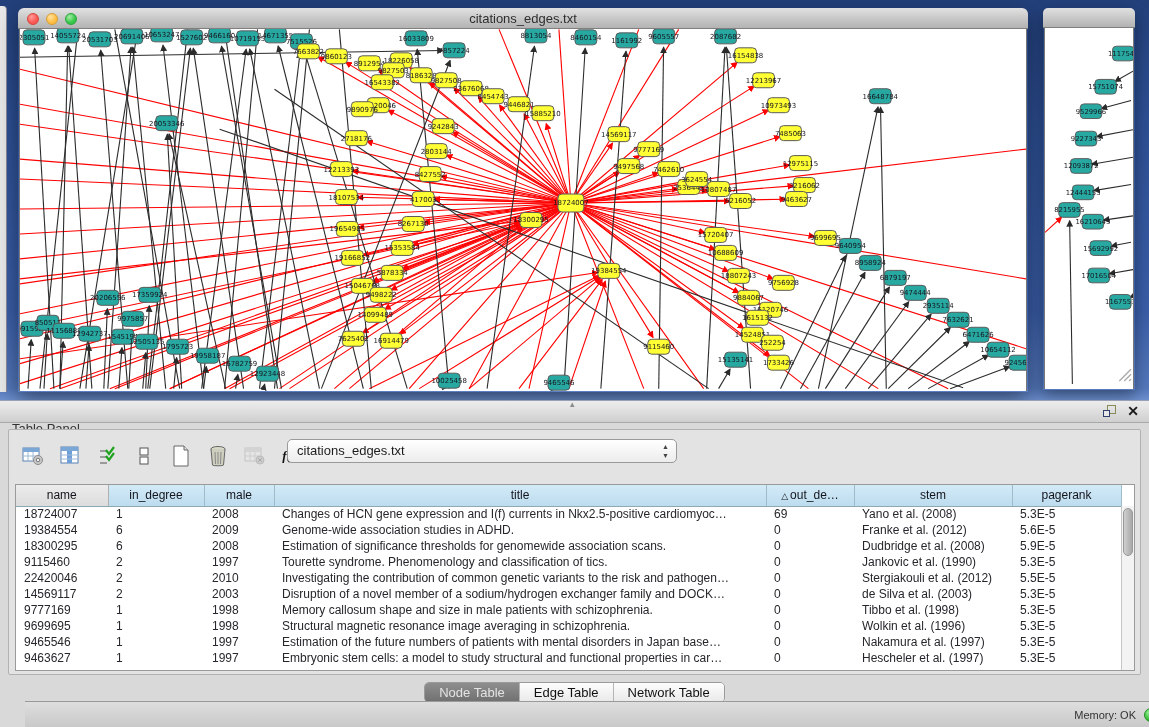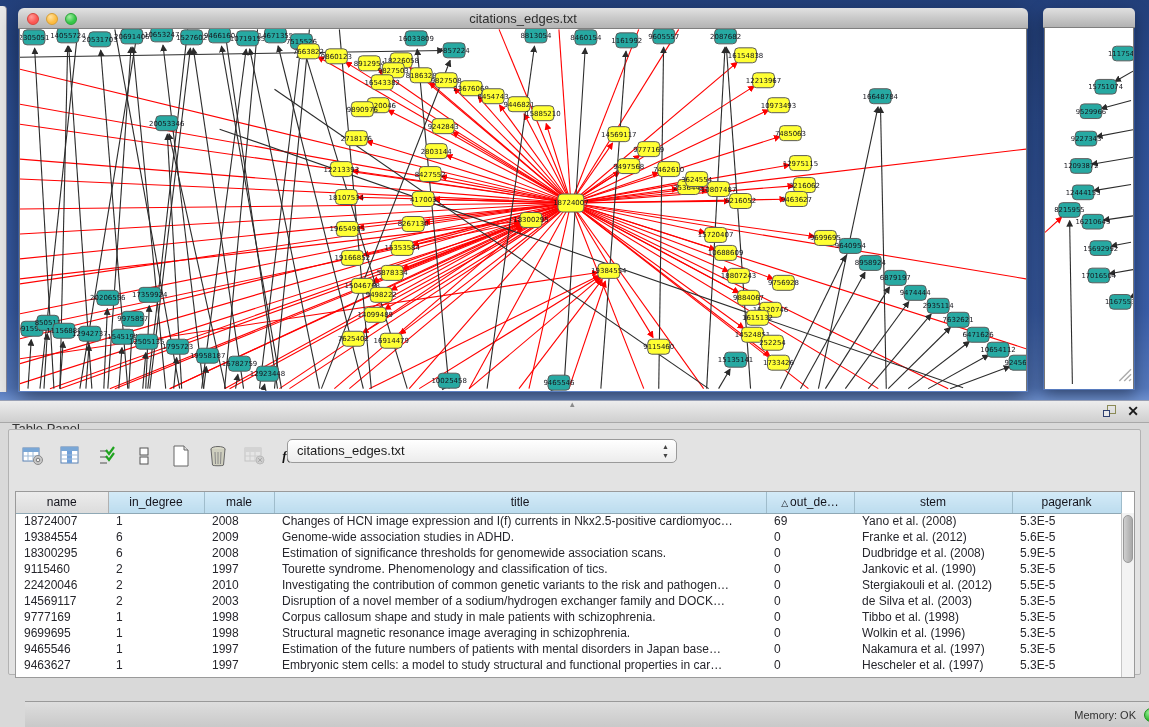--- a/index.html
+++ b/index.html
@@ -47,21 +47,21 @@
 
   .browser { position:absolute; left:8px; top:28px; width:1133px; height:246px;
     background:#e3e3e3; border:1px solid #b2b2b2; border-radius:2px; }
   .toolbar { position:absolute; left:10px; top:6px; height:40px; display:flex; align-items:center; gap:9px; }
   .tbtn { width:28px; height:28px; display:flex; align-items:center; justify-content:center; border-radius:3px; }
   .fx { font-style:italic; font-weight:bold; font-size:13px; color:#111; font-family:"Liberation Serif", serif; }
   .combo { position:absolute; left:278px; top:9px; width:390px; height:24px; background:linear-gradient(180deg,#ffffff,#ececec);
     border:1px solid #9a9a9a; border-radius:5px; font-size:13px; color:#1c1c1c; line-height:22px; padding-left:9px; }
   .combo .steppers { position:absolute; right:7px; top:2px; display:flex; flex-direction:column; line-height:9px; font-size:7px; color:#444; }
 
-  .dtable { position:absolute; left:6px; top:54px; width:1120px; height:187px; background:#fff; border:1px solid #9a9a9a;margin-top:7px; }
+  .dtable { position:absolute; left:6px; top:54px; width:1120px; height:187px; background:#fff; border:1px solid #9a9a9a; }
   table { border-collapse:collapse; table-layout:fixed; width:1105px; font-size:12px; }
   th { height:21px; font-weight:normal; color:#14141c; text-align:center;
     background:linear-gradient(180deg,#d3eaf7,#bcdcee); border-right:1px solid #9fbccb; border-bottom:1px solid #8fa8b5; overflow:hidden; white-space:nowrap; }
   th.first { background:linear-gradient(180deg,#ececec,#dcdcdc); border-right:1px solid #b0b0b0; }
   td { height:16px; color:#26262c; padding:0 0 0 8px; white-space:nowrap; overflow:hidden; text-overflow:clip; }
   .sort-tri { font-size:9px; margin-right:2px; }
   .vsb { position:absolute; right:0; top:21px; width:13px; height:164px; background:#f3f3f3; border-left:1px solid #c6c6c6; }
   .vsb .thumb { position:absolute; left:1px; top:2px; width:10px; height:48px; border-radius:5px;
     background:linear-gradient(90deg,#cfcfcf,#a8a8a8); border:1px solid #999; }
 
@@ -870,21 +870,21 @@
               <th><span class="sort-tri">△</span>out_de…</th>
               <th>stem</th>
               <th>pagerank</th>
             </tr>
           </thead>
         <tbody id="tbody">
             <tr>
               <td>18724007</td>
               <td>1</td>
               <td>2008</td>
-              <td>Changes of HCN image expression and I(f) currents in Nkx2.5-positive cardiomyoc…</td>
+              <td>Changes of HCN gene expression and I(f) currents in Nkx2.5-positive cardiomyoc…</td>
               <td>69</td>
               <td>Yano et al. (2008)</td>
               <td>5.3E-5</td>
             </tr>
             <tr>
               <td>19384554</td>
               <td>6</td>
               <td>2009</td>
               <td>Genome-wide association studies in ADHD.</td>
               <td>0</td>
@@ -924,21 +924,21 @@
               <td>2003</td>
               <td>Disruption of a novel member of a sodium/hydrogen exchanger family and DOCK…</td>
               <td>0</td>
               <td>de Silva et al. (2003)</td>
               <td>5.3E-5</td>
             </tr>
             <tr>
               <td>9777169</td>
               <td>1</td>
               <td>1998</td>
-              <td>Corpus callosum shape and study in male patients with schizophrenia.</td>
+              <td>Memory callosum shape and size in male patients with schizophrenia.</td>
               <td>0</td>
               <td>Tibbo et al. (1998)</td>
               <td>5.3E-5</td>
             </tr>
             <tr>
               <td>9699695</td>
               <td>1</td>
               <td>1998</td>
               <td>Structural magnetic resonance image averaging in schizophrenia.</td>
               <td>0</td>
@@ -964,18 +964,25 @@
               <td>5.3E-5</td>
             </tr>
           </tbody>
       </table>
       <div class="vsb">
         <div class="thumb"></div>
       </div>
     </div>
   </div>
 
+  <div class="tabsrow">
+    <div class="seg" id="tabs">
+        <span class="s active">Node Table</span>
+        <span class="s">Edge Table</span>
+        <span class="s">Network Table</span>
+      </div>
+  </div>
 
   <div class="statusbar">
     <span class="mem">Memory: OK</span>
     <span class="memdot"></span>
   </div>
 </div>
 
 </body></html>

